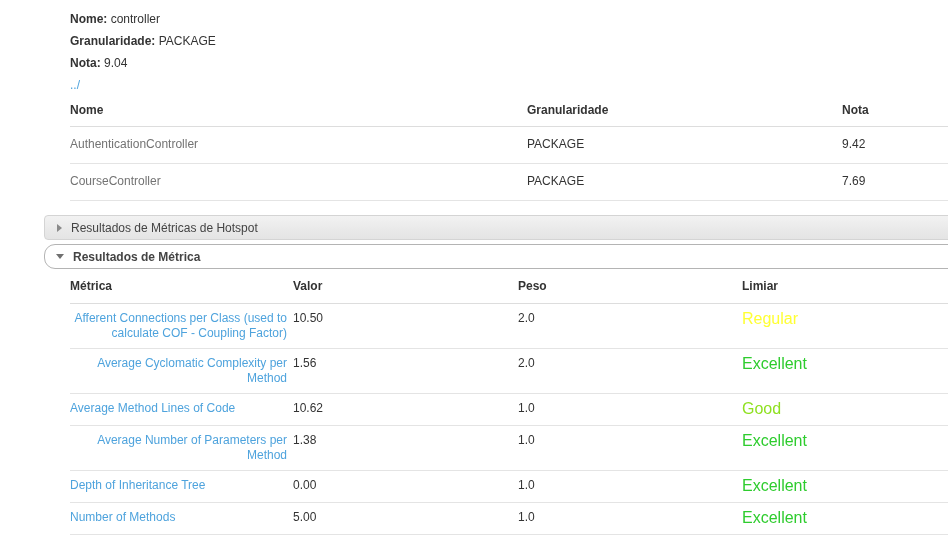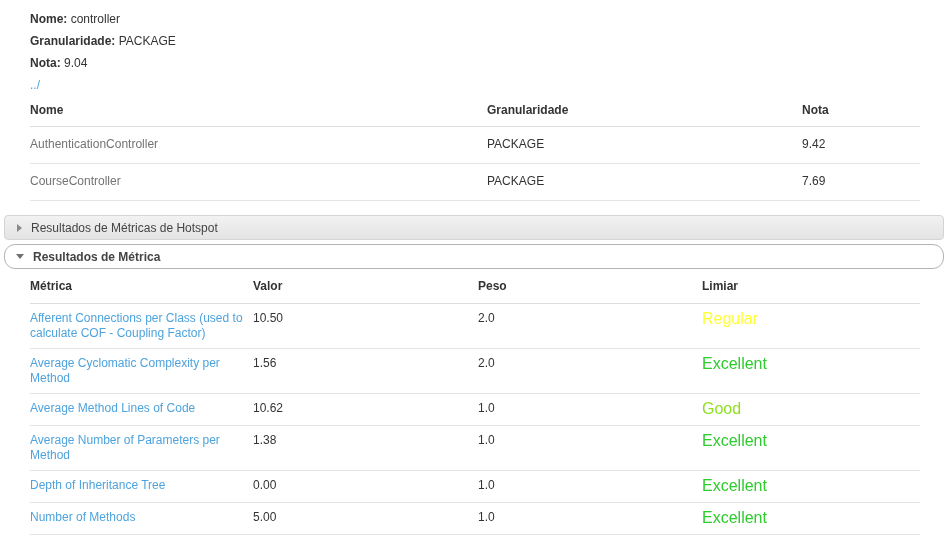--- a/index.html
+++ b/index.html
@@ -8,21 +8,21 @@
     padding: 0;
     width: 948px;
     height: 536px;
     background: #ffffff;
     font-family: "Liberation Sans", sans-serif;
     font-size: 12px;
     color: #333333;
     overflow: hidden;
   }
 
-  .page { position: relative; width: 948px; height: 536px; }
+  .page { position: relative; width: 948px; height: 536px; padding-left: 40px; }
 
   
   .summary { padding: 8px 0 0 30px; }
   .summary-line {
     font-size: 12px;
     line-height: 22px;
     color: #333333;
     white-space: nowrap;
   }
   .summary-label { font-weight: bold; color: #333333; }
@@ -136,20 +136,21 @@
   .metrics-table th { padding: 0 0 10px 0; }
   .metrics-table td { padding: 7px 6px 7px 0; }
   .metrics-table td.limiar { padding-right: 0; }
 
   .metric-name {
     color: #4ea3dd;
     text-decoration: none;
     cursor: pointer;
     line-height: 15px;
     display: inline-block;
+    text-align: right;
   }
 
   .thr { font-size: 16px; }
   .thr-excellent { color: #2ecc2e; }
   .thr-good      { color: #8fe020; }
   .thr-regular   { color: #ffff33; }
 </style>
 </head>
 <body>
 

